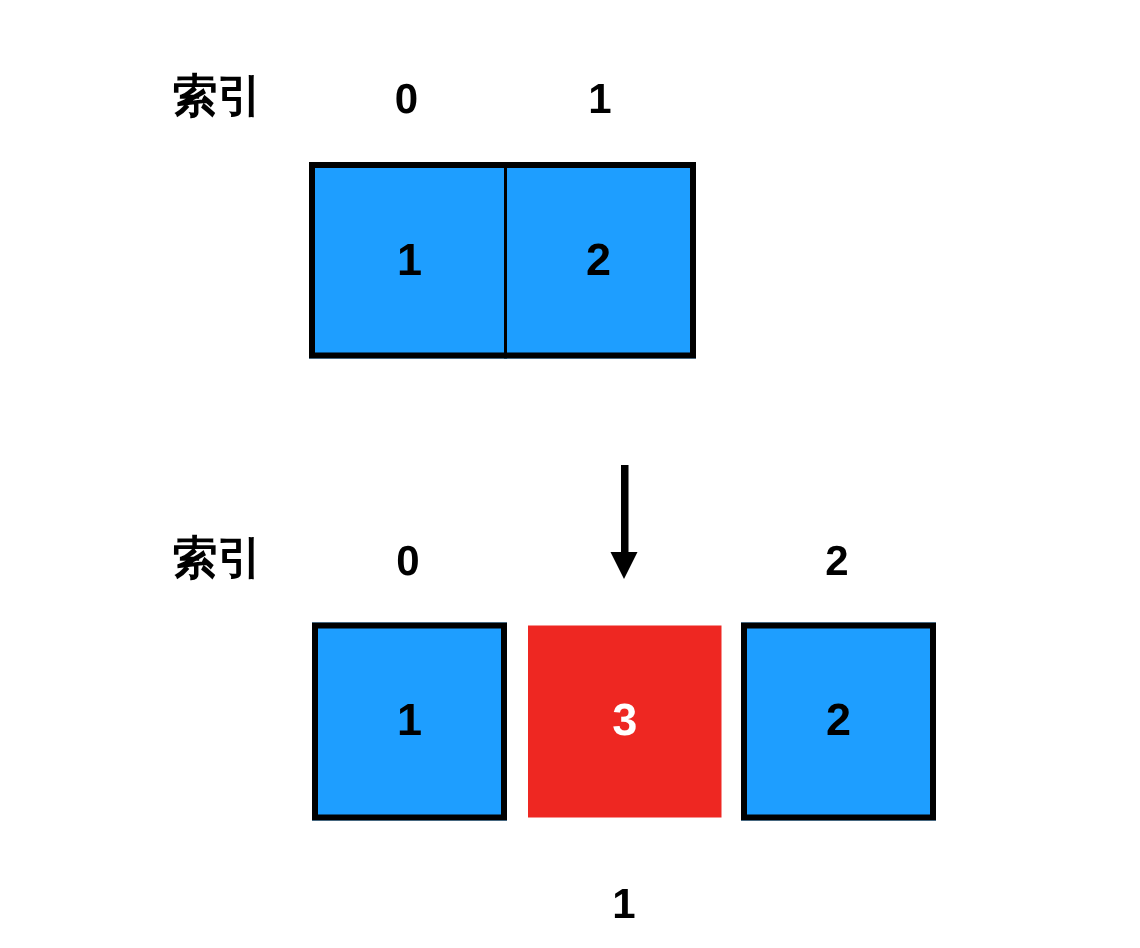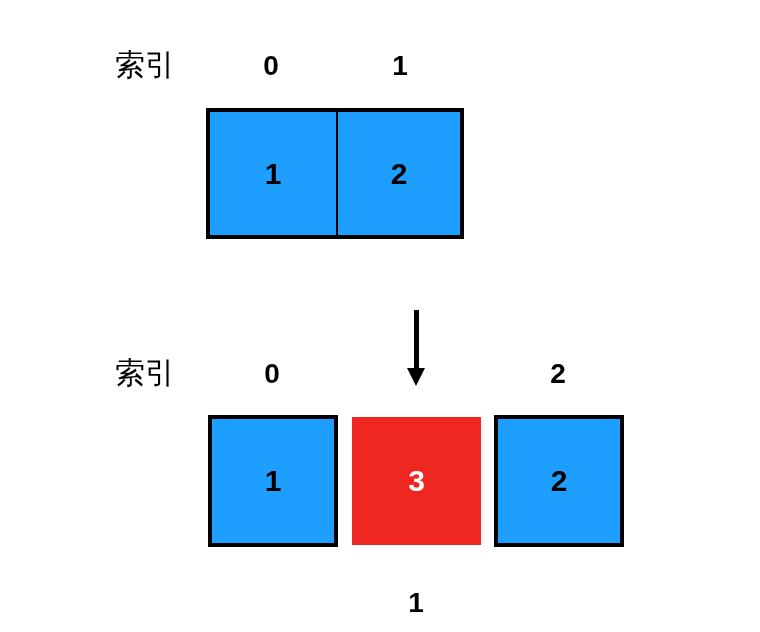--- a/index.html
+++ b/index.html
@@ -16,21 +16,21 @@
   #stage {
     position: relative;
     width: 760px;
     height: 632px;
   }
 
   
   .label-cjk {
     position: absolute;
     font-size: 30px;
-    font-weight: 400;
+    font-weight: 700;
     color: #000000;
     line-height: 1;
     letter-spacing: 0px;
     white-space: nowrap;
   }
   .index-num {
     position: absolute;
     font-size: 28px;
     font-weight: 700;
     color: #000000;

